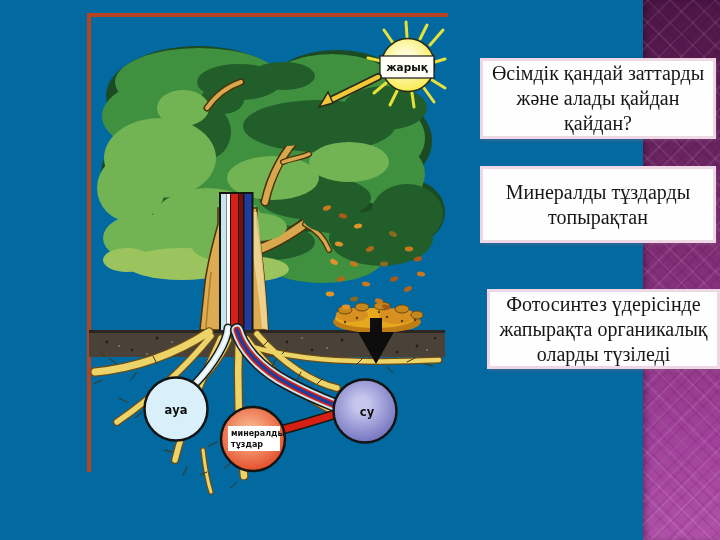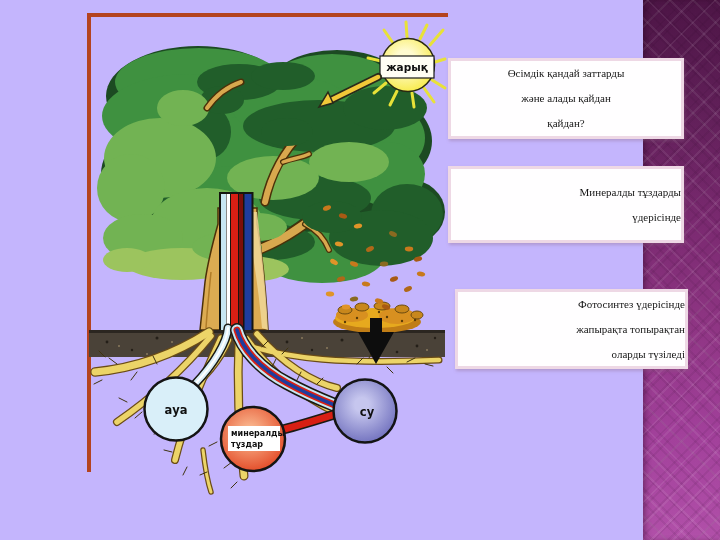--- a/index.html
+++ b/index.html
@@ -11,33 +11,33 @@
   #band .pattern{position:absolute;inset:0;
     background-image:
       repeating-linear-gradient(45deg, rgba(255,255,255,0.07) 0 2px, rgba(255,255,255,0) 2px 16px),
       repeating-linear-gradient(-45deg, rgba(255,255,255,0.07) 0 2px, rgba(255,255,255,0) 2px 16px),
       repeating-linear-gradient(45deg, rgba(35,0,32,0.07) 6px 8px, rgba(0,0,0,0) 8px 16px),
       repeating-linear-gradient(-45deg, rgba(35,0,32,0.07) 6px 8px, rgba(0,0,0,0) 8px 16px);}
   
   .callout{position:absolute;z-index:3;box-sizing:border-box;background:#fffeff;
            border:3px solid #eed8e5;box-shadow:1px 2px 3px rgba(140,100,130,0.35);
            display:flex;flex-direction:column;align-items:center;justify-content:center;
-           font-family:"Liberation Serif","DejaVu Serif",serif;font-size:11px;line-height:25px;
-           color:#161616;text-align:center;}
+           font-family:"Liberation Serif","DejaVu Serif",serif;font-size:20px;line-height:25px;
+           color:#161616;text-align:center;margin-left:32px;}
   #callout-1{left:448px;top:58px;width:236px;height:81px;}
-  #callout-2{left:448px;top:166px;width:236px;height:77px;align-items:flex-end;}
-  #callout-3{left:455px;top:289px;width:233px;height:80px;align-items:flex-end;}
+  #callout-2{left:448px;top:166px;width:236px;height:77px;}
+  #callout-3{left:455px;top:289px;width:233px;height:80px;}
   
   #figure{position:absolute;left:87px;top:12px;width:361px;height:486px;z-index:2;}
   svg text{font-family:"DejaVu Sans","Liberation Sans",sans-serif;}
 </style>
 </head>
 <body>
 
-<div id="slide" style="background: #c4b5fd;">
+<div id="slide" style="background: #0369a1;">
 
   <div id="band" style="background: linear-gradient(rgb(77, 21, 70) 0%, rgb(98, 32, 90) 22%, rgb(123, 42, 113) 42%, rgb(142, 53, 131) 60%, rgb(161, 64, 154) 80%, rgb(177, 80, 169) 100%);">
     <div class="pattern"></div>
   </div>
 
   <svg id="figure" viewBox="0 0 361 486" width="361" height="486">
     <defs>
       <radialGradient id="sunGrad" cx="0.45" cy="0.4" r="0.7">
         <stop offset="0.25" stop-color="#fffbd0"></stop>
         <stop offset="1" stop-color="#f6e832"></stop>
@@ -340,21 +340,21 @@
     </g>
   </svg>
 
   <div id="callout-1" class="callout">
     <div>Өсімдік қандай заттарды</div>
     <div>және алады қайдан</div>
     <div>қайдан?</div>
   </div>
   <div id="callout-2" class="callout">
     <div>Минералды тұздарды</div>
-    <div>үдерісінде</div>
+    <div>топырақтан</div>
   </div>
   <div id="callout-3" class="callout">
     <div>Фотосинтез үдерісінде</div>
-    <div>жапырақта топырақтан</div>
+    <div>жапырақта органикалық</div>
     <div>оларды түзіледі</div>
   </div>
 
 </div>
 
 </body></html>

